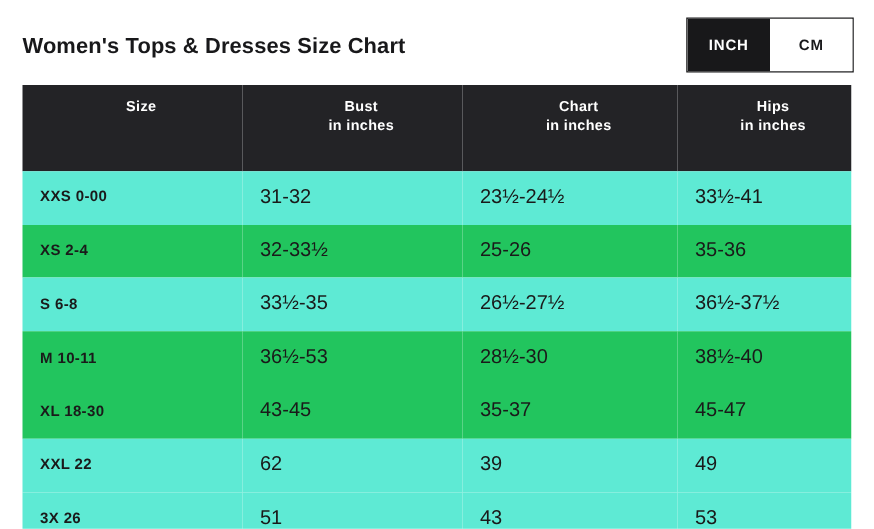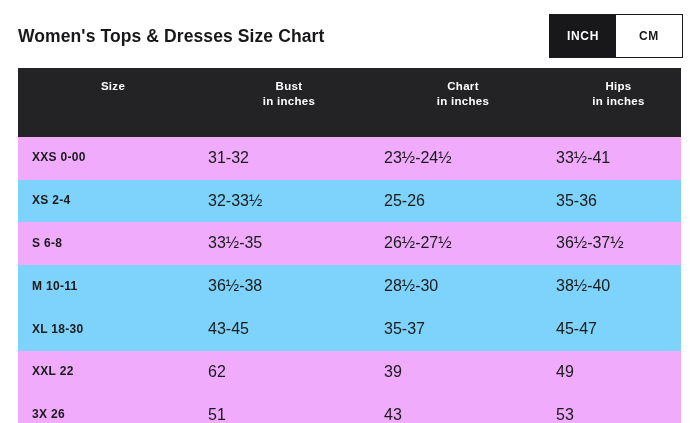--- a/index.html
+++ b/index.html
@@ -88,22 +88,22 @@
     padding: 11px 0 11px 14px;
     color: #1a1a1a;
     line-height: 1.3;
     border: none;
   }
   table.size-chart tbody td.size-cell {
     font-weight: bold;
     letter-spacing: 0.3px;
     font-size: 12px;
   }
-  table.size-chart tbody tr.odd { background: #f0abfc; margin-top: 26px; }
-  table.size-chart tbody tr.even { background: #7dd3fc; }
+  table.size-chart tbody tr.odd { background: #5eead4; margin-top: 26px; }
+  table.size-chart tbody tr.even { background: #22c55e; }
   col.c-size { width: 176px; }
   col.c-bust { width: 176px; }
   col.c-waist { width: 172px; }
   col.c-hips { width: 139px; }
 </style>
 </head>
 <body>
 
 <div class="page">
 
@@ -156,21 +156,21 @@
           <td>35-36</td>
         </tr>
         <tr class="odd">
           <td class="size-cell">S 6-8</td>
           <td>33½-35</td>
           <td>26½-27½</td>
           <td>36½-37½</td>
         </tr>
         <tr class="even">
           <td class="size-cell">M 10-11</td>
-          <td>36½-38</td>
+          <td>36½-53</td>
           <td>28½-30</td>
           <td>38½-40</td>
         </tr>
         <tr class="even">
           <td class="size-cell">XL 18-30</td>
           <td>43-45</td>
           <td>35-37</td>
           <td>45-47</td>
         </tr>
         <tr class="odd">

